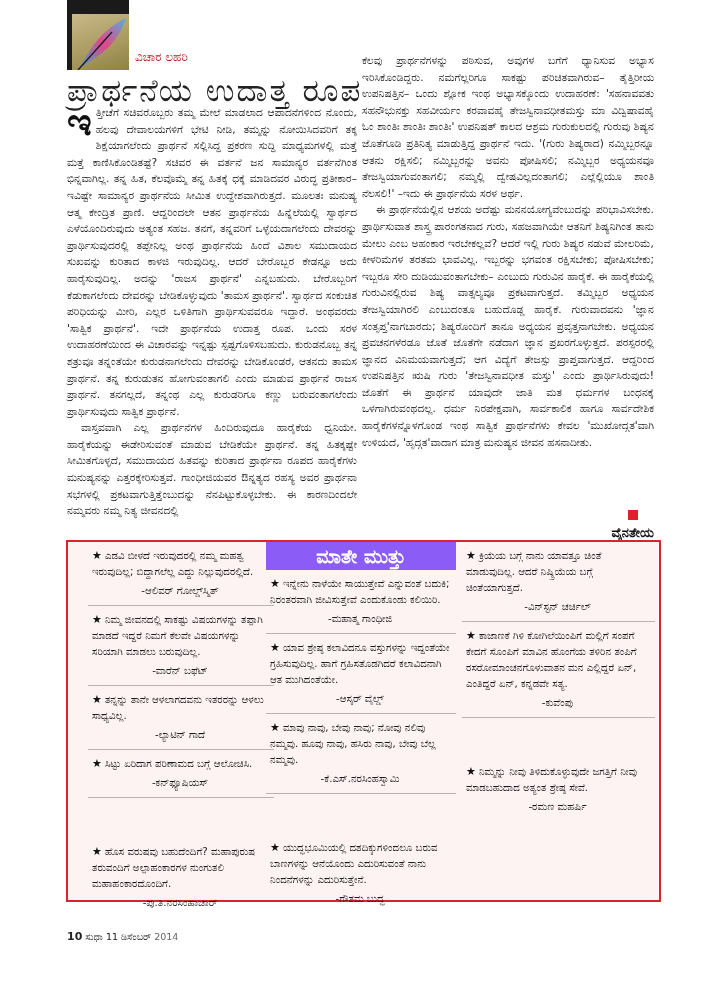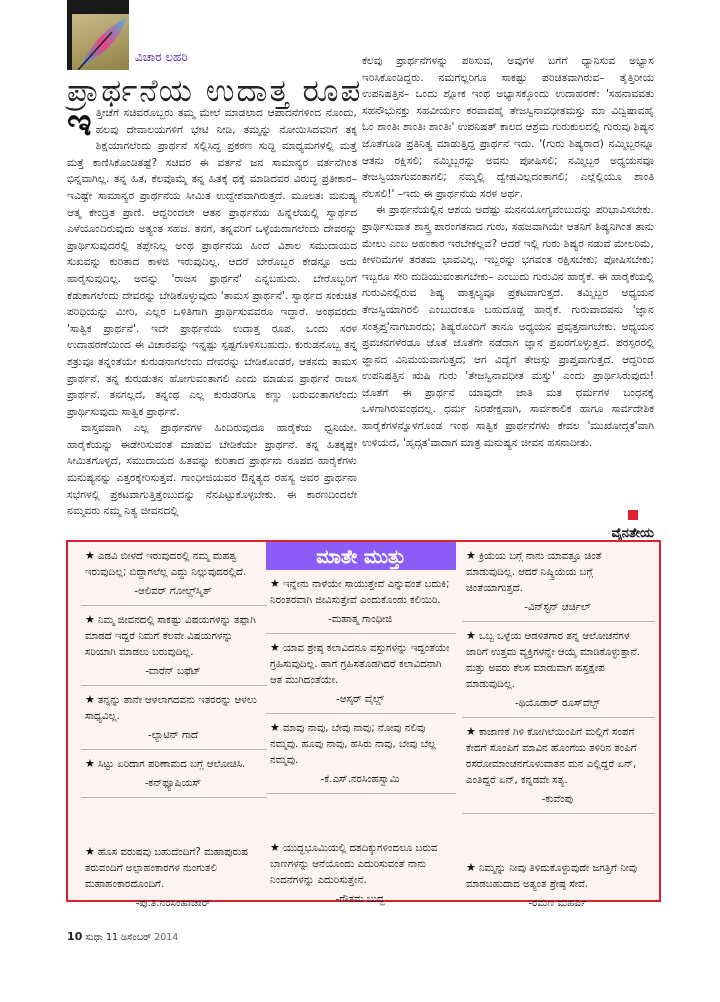--- a/index.html
+++ b/index.html
@@ -13,21 +13,21 @@
   .logo {
     position: absolute; left: 67px; top: 0px; width: 62px; height: 70px;
     background: #1a1a1a;
   }
   .logo-inner {
     position: absolute; left: 5px; top: 14px; width: 57px; height: 56px;
     background: linear-gradient(160deg, #c9b98a 0%, #a8995e 60%, #8e8246 100%);
   }
   .logo-inner svg { position: absolute; left: 0; top: 0; }
   .section-label {
-    position: absolute; left: 135px; top: 50px; font-size: 12px; color: #4c1d95;
+    position: absolute; left: 135px; top: 50px; font-size: 12px; color: #b91c1c;
   }
   .headline {
     position: absolute; left: 67px; top: 72px; font-size: 31px; letter-spacing: 2px;
     color: #222; font-family: "DejaVu Sans", sans-serif; font-weight: normal;
   }
 
   
   .col {
     position: absolute; font-size: 10.6px; line-height: 16.6px; color: #1a1a1a;
     text-align: justify;
@@ -44,21 +44,21 @@
     display: flex; align-items: center; gap: 5px; flex-direction: column;
   }
   .byline .sq { width: 10px; height: 10px; background: #e0202a; display: inline-block; }
 
   
   .quote-box {
     position: absolute; left: 66px; top: 540px; width: 595px; height: 362px;
     border: 2px solid #d9232e; background: #fdf3f3; box-sizing: border-box;
   }
   .qcol { position: absolute; top: 0; }
-  .qcol-1 { left: 13px; width: 186px; }
+  .qcol-1 { left: 20px; width: 186px; }
   .qcol-2 { left: 198px; width: 190px; }
   .qcol-3 { left: 394px; width: 193px; }
   .qbox-title {
     background: #8b5cf6; color: #fff; font-size: 19px; font-weight: bold; text-align: center;
     height: 28px; line-height: 28px; margin: 0 0 0 0;
   }
   .quote {
     font-size: 10.2px; line-height: 16px; padding: 6px 4px 6px 4px; border-bottom: 1px solid #b9b2b2;
     color: #1a1a1a;
   }
@@ -122,21 +122,20 @@
     <div class="qcol qcol-2">
       <div class="qbox-title">ಮಾತೇ ಮುತ್ತು</div>
       <div class="quote"><span class="star">★</span><span>ಇನ್ನೇನು ನಾಳೆಯೇ ಸಾಯುತ್ತೇವೆ ಎನ್ನುವಂತೆ ಬದುಕಿ; ನಿರಂತರವಾಗಿ ಜೀವಿಸುತ್ತೇವೆ ಎಂದುಕೊಂಡು ಕಲಿಯಿರಿ.</span><div class="author">-ಮಹಾತ್ಮ ಗಾಂಧೀಜಿ</div></div>
       <div class="quote"><span class="star">★</span><span>ಯಾವ ಶ್ರೇಷ್ಠ ಕಲಾವಿದನೂ ವಸ್ತುಗಳನ್ನು ಇದ್ದಂತೆಯೇ ಗ್ರಹಿಸುವುದಿಲ್ಲ. ಹಾಗೆ ಗ್ರಹಿಸತೊಡಗಿದರೆ ಕಲಾವಿದನಾಗಿ ಆತ ಮುಗಿದಂತೆಯೇ.</span><div class="author">-ಆಸ್ಕರ್ ವೈಲ್ಡ್</div></div>
       <div class="quote"><span class="star">★</span><span>ಮಾವು ನಾವು, ಬೇವು ನಾವು; ನೋವು ನಲಿವು ನಮ್ಮವು. ಹೂವು ನಾವು, ಹಸಿರು ನಾವು, ಬೇವು ಬೆಲ್ಲ ನಮ್ಮವು.</span><div class="author">-ಕೆ.ಎಸ್.ನರಸಿಂಹಸ್ವಾಮಿ</div></div>
       <div class="quote"><span class="star">★</span><span>ಯುದ್ಧಭೂಮಿಯಲ್ಲಿ ದಶದಿಕ್ಕುಗಳಿಂದಲೂ ಬರುವ ಬಾಣಗಳನ್ನು ಆನೆಯೊಂದು ಎದುರಿಸುವಂತೆ ನಾನು ನಿಂದನೆಗಳನ್ನು ಎದುರಿಸುತ್ತೇನೆ.</span><div class="author">-ಗೌತಮ ಬುದ್ಧ</div></div>
     </div>
 
     <div class="qcol qcol-3">
       <div class="quote"><span class="star">★</span><span>ಕ್ರಿಯೆಯ ಬಗ್ಗೆ ನಾನು ಯಾವತ್ತೂ ಚಿಂತೆ ಮಾಡುವುದಿಲ್ಲ. ಆದರೆ ನಿಷ್ಕ್ರಿಯೆಯ ಬಗ್ಗೆ ಚಿಂತೆಯಾಗುತ್ತದೆ.</span><div class="author">-ವಿನ್‌ಸ್ಟನ್ ಚರ್ಚಿಲ್</div></div>
-      <div class="quote"><span class="star">★</span><span>ಒಬ್ಬ ಒಳ್ಳೆಯ ಆಡಳಿತಗಾರ ತನ್ನ ಆಲೋಚನೆಗಳ ಜಾರಿಗೆ ಉತ್ತಮ ವ್ಯಕ್ತಿಗಳನ್ನೇ ಆಯ್ಕೆ ಮಾಡಿಕೊಳ್ಳುತ್ತಾನೆ. ಮತ್ತು ಅವರು ಕೆಲಸ ಮಾಡುವಾಗ ಹಸ್ತಕ್ಷೇಪ ಮಾಡುವುದಿಲ್ಲ.</span><div class="author">-ಥಿಯೊಡಾರ್ ರೂಸ್‌ವೆಲ್ಟ್</div></div>
       <div class="quote"><span class="star">★</span><span>ಕಾಜಾಣಕೆ ಗಿಳಿ ಕೋಗಿಲೆಯಿಂಪಿಗೆ ಮಲ್ಲಿಗೆ ಸಂಪಗೆ ಕೇದಗೆ ಸೊಂಪಿಗೆ ಮಾವಿನ ಹೊಂಗೆಯ ತಳಿರಿನ ತಂಪಿಗೆ ರಸರೋಮಾಂಚನಗೊಳುವಾತನ ಮನ ಎಲ್ಲಿದ್ದರೆ ಏನ್, ಎಂತಿದ್ದರೆ ಏನ್, ಕನ್ನಡವೇ ಸತ್ಯ.</span><div class="author">-ಕುವೆಂಪು</div></div>
       <div class="quote"><span class="star">★</span><span>ನಿಮ್ಮನ್ನು ನೀವು ತಿಳಿದುಕೊಳ್ಳುವುದೇ ಜಗತ್ತಿಗೆ ನೀವು ಮಾಡಬಹುದಾದ ಅತ್ಯಂತ ಶ್ರೇಷ್ಠ ಸೇವೆ.</span><div class="author">-ರಮಣ ಮಹರ್ಷಿ</div></div>
     </div>
   </div>
 
   <div class="footer">
     <span class="pg">10</span>
     <span>ಸುಧಾ 11 ಡಿಸೆಂಬರ್</span>
     <span class="yr">2014</span>
   </div>

